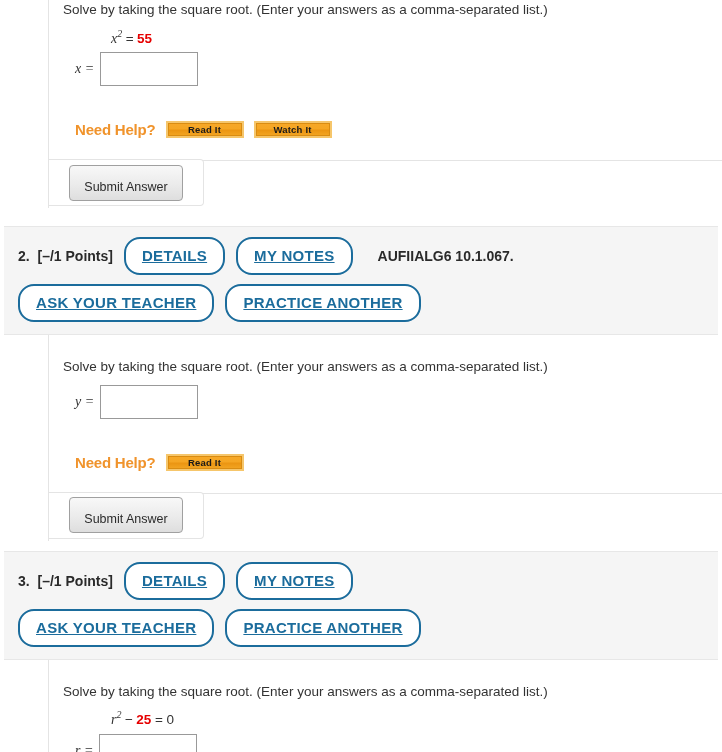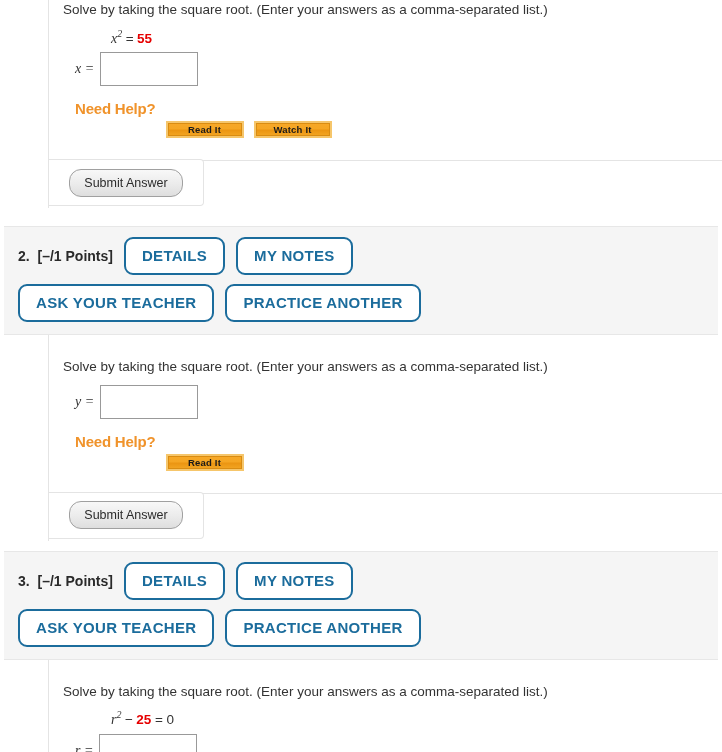--- a/index.html
+++ b/index.html
@@ -51,30 +51,31 @@
     color: #2a2a2a;
     white-space: nowrap;
     margin-left: -3px;
   }
   .pill {
     display: inline-flex;
     align-items: center;
     justify-content: center;
     background: #ffffff;
     border: 2px solid #1b6c9c;
-    border-radius: 9px;
+    border-radius: 16px;
     color: #1b6c9c;
     font-size: 15px;
     font-weight: bold;
     letter-spacing: 0.3px;
     padding: 8px 16px 9px 16px;
     height: 38px;
     cursor: pointer;
     white-space: nowrap;
     font-family: "Liberation Sans", sans-serif;
+    text-decoration: underline;
   }
   .q-ref {
     font-size: 14px;
     font-weight: bold;
     color: #2a2a2a;
     margin-left: 14px;
     white-space: nowrap;
   }
 
   
@@ -122,21 +123,21 @@
     background: #ffffff;
     outline: none;
     font-size: 13px;
     padding: 2px 4px;
     font-family: "Liberation Sans", sans-serif;
   }
 
   
   .help-row {
     display: flex;
-    align-items: flex-start;
+    align-items: flex-end;
     margin: 14px 0 0 12px;
     gap: 10px;
   }
   .help-label {
     color: #f0932b;
     font-size: 15px;
     font-weight: bold;
     letter-spacing: -0.2px;
   }
   .help-btn {
@@ -180,24 +181,24 @@
     border: 1px solid #e4e4e4;
     border-left: none;
     border-radius: 0 4px 4px 0;
     display: flex;
     align-items: center;
     justify-content: center;
   }
   .submit-btn {
     background: linear-gradient(to bottom, #f8f8f8 0%, #ebebeb 55%, #dedede 100%);
     border: 1px solid #a0a0a0;
-    border-radius: 12px;
+    border-radius: 4px;
     font-size: 12.5px;
     color: #2b2b2b;
-    padding: 6px 14px 6px 14px;
+    padding: 14px 14px 6px 14px;
     cursor: pointer;
     font-family: "Liberation Sans", sans-serif;
   }
 
   
   .q-body.top-cut { padding-top: 0; margin-top: 0; }
   .q-body.top-cut .prompt { margin-top: 0; padding-top: 0; }
 
   .spacer-18 { height: 18px; }
   .spacer-10 { height: 10px; }
@@ -240,20 +241,21 @@
 
   <div class="spacer-18"></div>
 
   <div class="question">
     <div class="q-header">
       <div class="q-header-row">
         <span class="q-num">2.</span>
         <span class="q-points">[–/1 Points]</span>
         <span class="pill">DETAILS</span>
         <span class="pill">MY NOTES</span>
+        <span class="q-ref">AUFIIALG6 10.1.067.</span>
       </div>
       <div class="q-header-row second">
         <span class="pill">ASK YOUR TEACHER</span>
         <span class="pill">PRACTICE ANOTHER</span>
       </div>
     </div>
 
     <div class="q-body">
       <div class="prompt">Solve by taking the square root. (Enter your answers as a comma-separated list.)</div>
 

